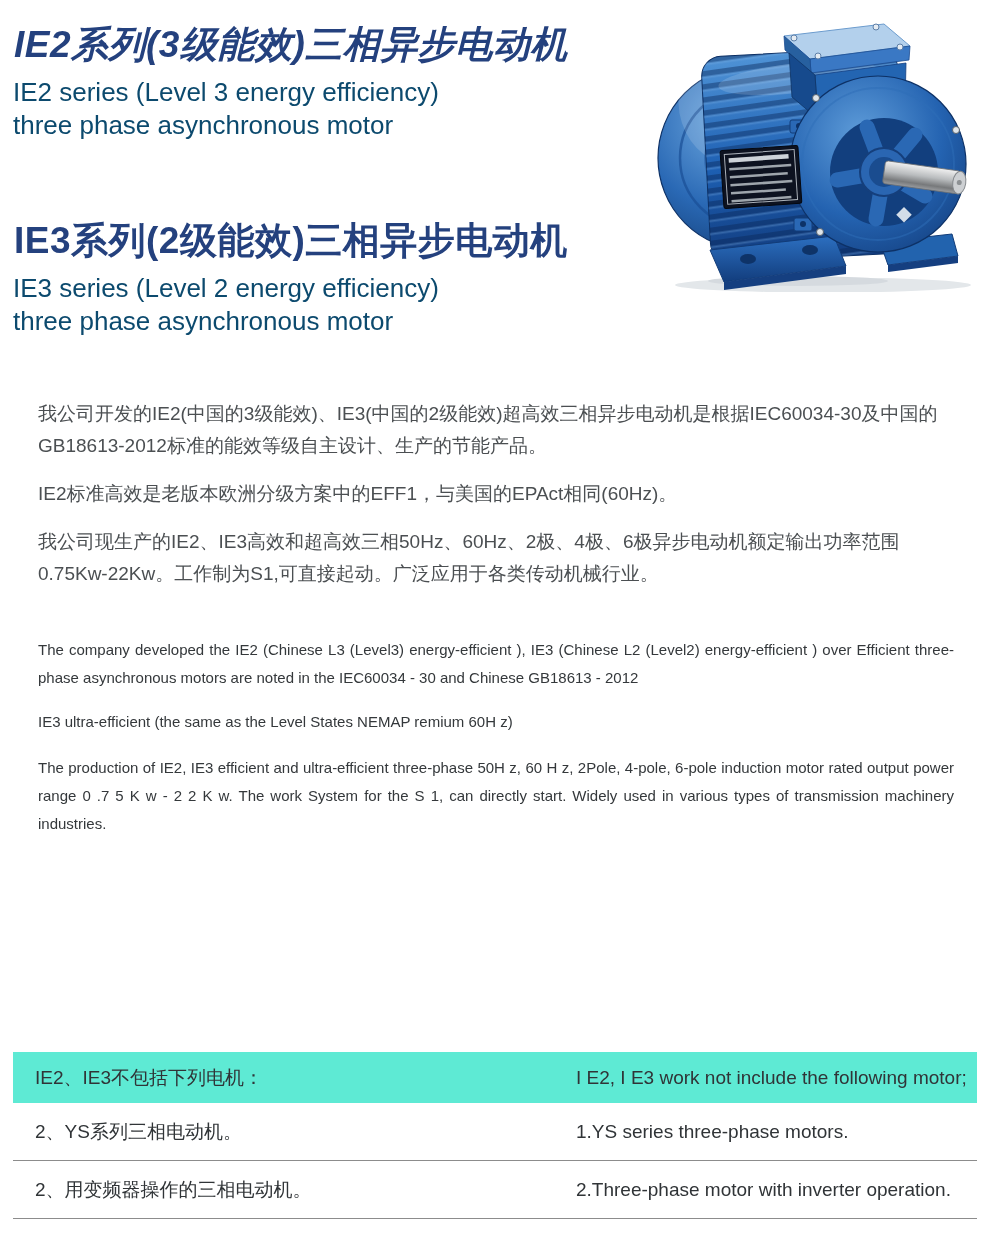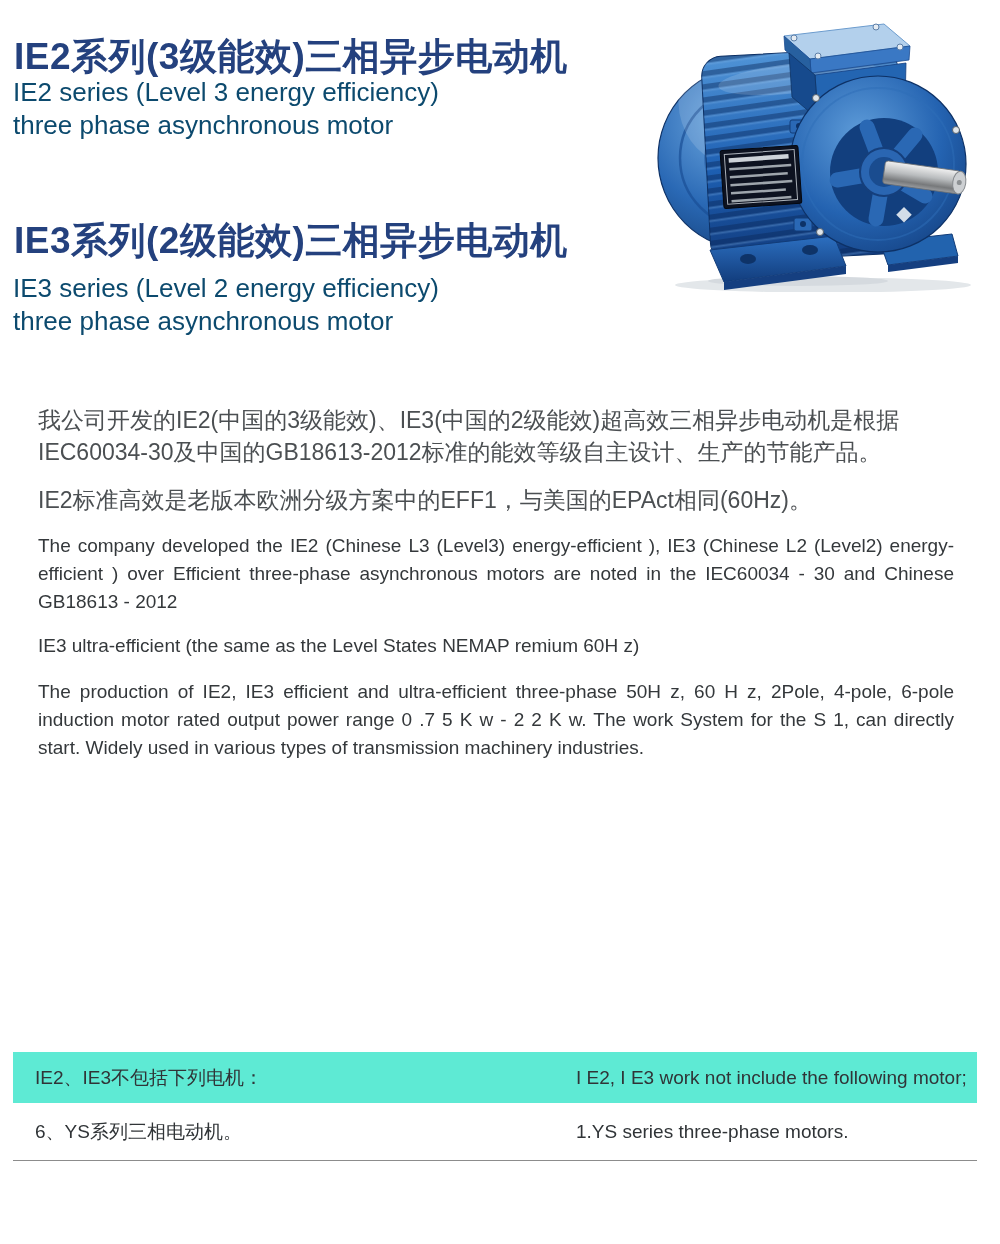--- a/index.html
+++ b/index.html
@@ -15,21 +15,21 @@
   .title-zh {
     position: absolute;
     left: 14px;
     margin: 0;
     font-size: 37px;
     font-weight: 700;
     color: #24417e;
     letter-spacing: 0.5px;
     white-space: nowrap;
   }
-  .title-ie2 { top: 32px; }
+  .title-ie2 { top: 20px; font-style: italic; }
   .title-ie3 { top: 216px; }
   .subtitle {
     position: absolute;
     left: 13px;
     font-size: 26px;
     line-height: 33px;
     color: #0c4a6e;
     white-space: pre-line;
   }
   .subtitle-ie2 { top: 76px; }
@@ -41,30 +41,30 @@
     width: 330px;
     height: 286px;
   }
   .copy {
     position: absolute;
     left: 38px;
     top: 398px;
     width: 924px;
   }
   .zh-p {
-    margin: 6px 0 16px 0;
-    font-size: 23px;
+    margin: 0 0 16px 0;
+    font-size: 19px;
     line-height: 32px;
     color: #4b4f52;
   }
   .zh-p.short { margin-bottom: 14px; }
   .zh-p.last { margin-bottom: 46px; }
   .en-p {
     margin: 0 8px 18px 0;
-    font-size: 19px;
+    font-size: 15px;
     line-height: 28px;
     color: #34383b;
     text-align: justify;
   }
   .en-p.m16 { margin-bottom: 16px; }
   .en-p.m20 { margin-bottom: 20px; }
   .en-p.m15 { margin-bottom: 15px; }
   .exclusions {
     position: absolute;
     left: 13px;
@@ -217,30 +217,35 @@
         <rect x="82" y="176" width="62" height="2.5" fill="#b9bfc6" opacity="0.85"></rect>
         <rect x="82" y="184" width="55" height="2.5" fill="#b9bfc6" opacity="0.85"></rect>
         <rect x="82" y="192" width="60" height="2.5" fill="#b9bfc6" opacity="0.85"></rect>
       </g>
     </svg>
   </div>
 
   <div class="copy">
     <p class="zh-p">我公司开发的IE2(中国的3级能效)、IE3(中国的2级能效)超高效三相异步电动机是根据IEC60034-30及中国的GB18613-2012标准的能效等级自主设计、生产的节能产品。</p>
     <p class="zh-p">IE2标准高效是老版本欧洲分级方案中的EFF1，与美国的EPAct相同(60Hz)。</p>
+    <p class="zh-p last">我公司现生产的IE2、IE3高效和超高效三相50Hz、60Hz、2极、4极、6极异步电动机额定输出功率范围0.75Kw-22Kw。工作制为S1,可直接起动。广泛应用于各类传动机械行业。</p>
 
     <p class="en-p m16">The company developed the IE2 (Chinese L3 (Level3) energy-efficient ), IE3 (Chinese L2 (Level2) energy-efficient ) over Efficient three-phase asynchronous motors are noted in the IEC60034 - 30 and Chinese GB18613 - 2012</p>
     <p class="en-p">IE3 ultra-efficient (the same as the Level States NEMAP remium 60H z)</p>
     <p class="en-p">The production of IE2, IE3 efficient and ultra-efficient three-phase 50H z, 60 H z, 2Pole, 4-pole, 6-pole induction motor rated output power range 0 .7 5 K w - 2 2 K w. The work System for the S 1, can directly start. Widely used in various types of transmission machinery industries.</p>
   </div>
 
   <div class="exclusions">
     <div class="band">
       <div class="cell-zh">IE2、IE3不包括下列电机：</div>
       <div class="cell-en">I E2, I E3 work not include the following motor;</div>
     </div>
     <div class="xrow">
-      <div class="cell-zh">6、YS系列三相电动机。</div>
+      <div class="cell-zh">2、YS系列三相电动机。</div>
       <div class="cell-en">1.YS series three-phase motors.</div>
     </div>
+    <div class="xrow">
+      <div class="cell-zh">2、用变频器操作的三相电动机。</div>
+      <div class="cell-en">2.Three-phase motor with inverter operation.</div>
+    </div>
   </div>
 
 </div>
 
 </body></html>

